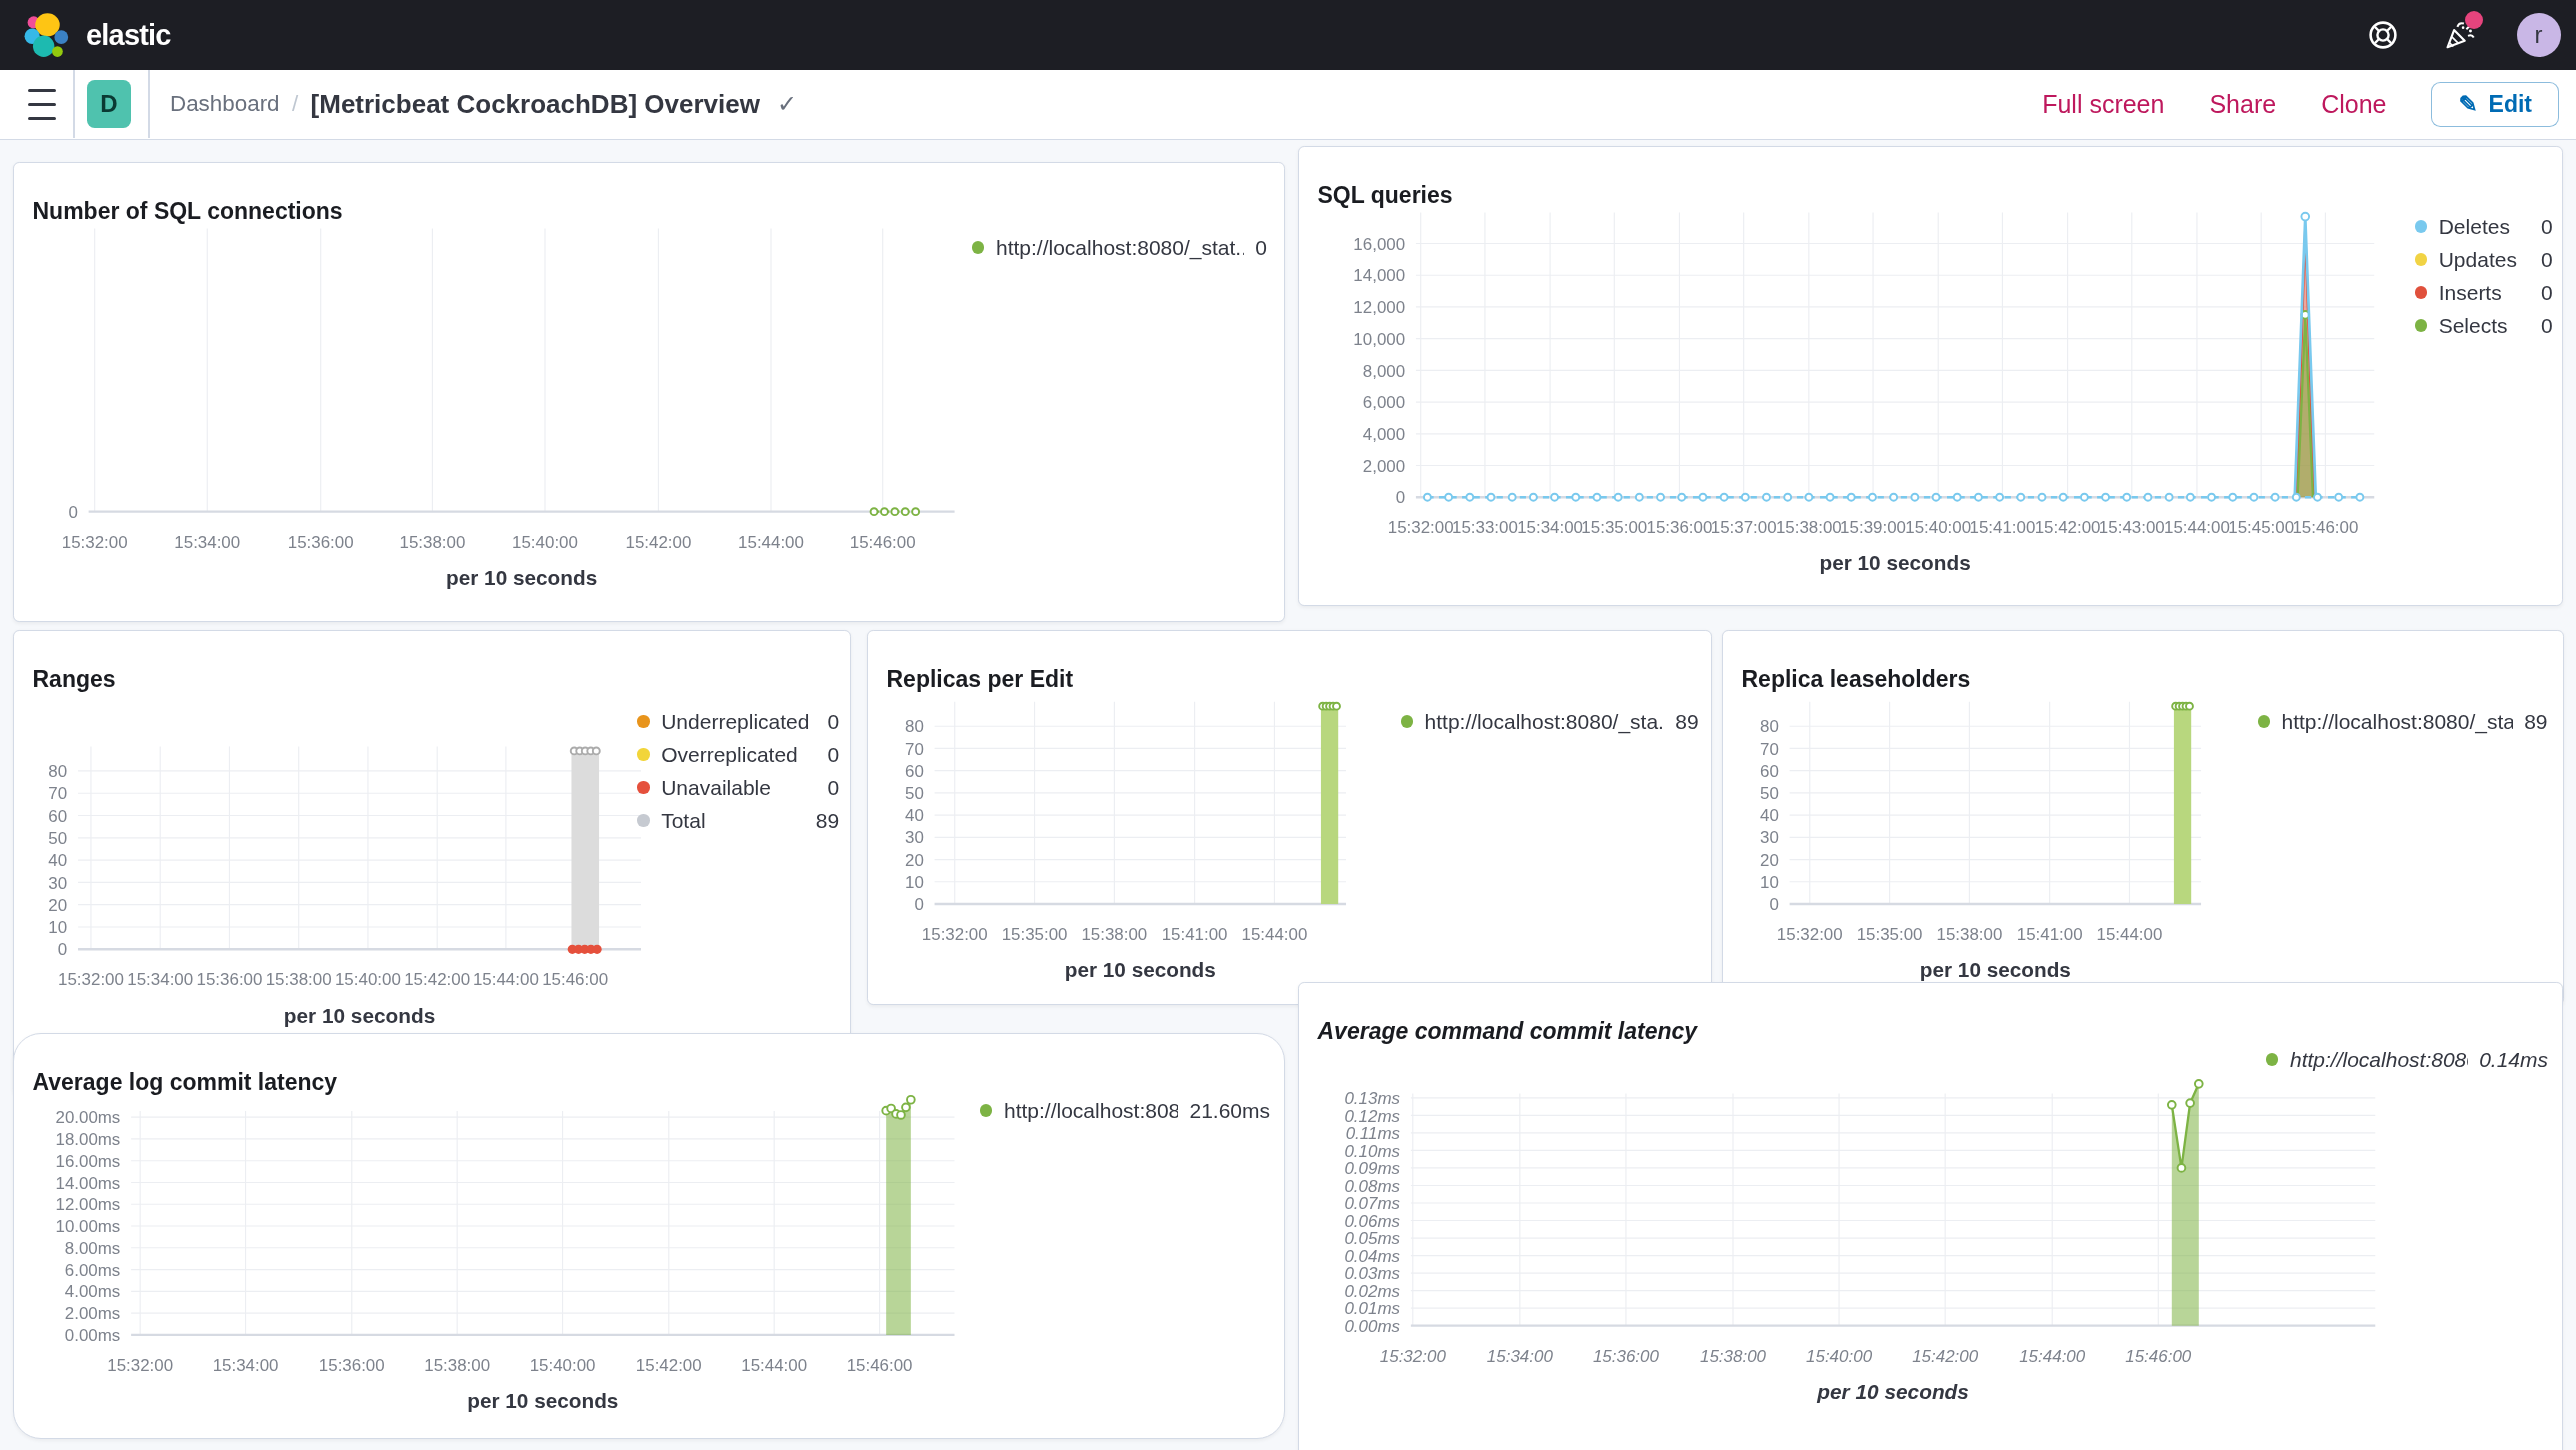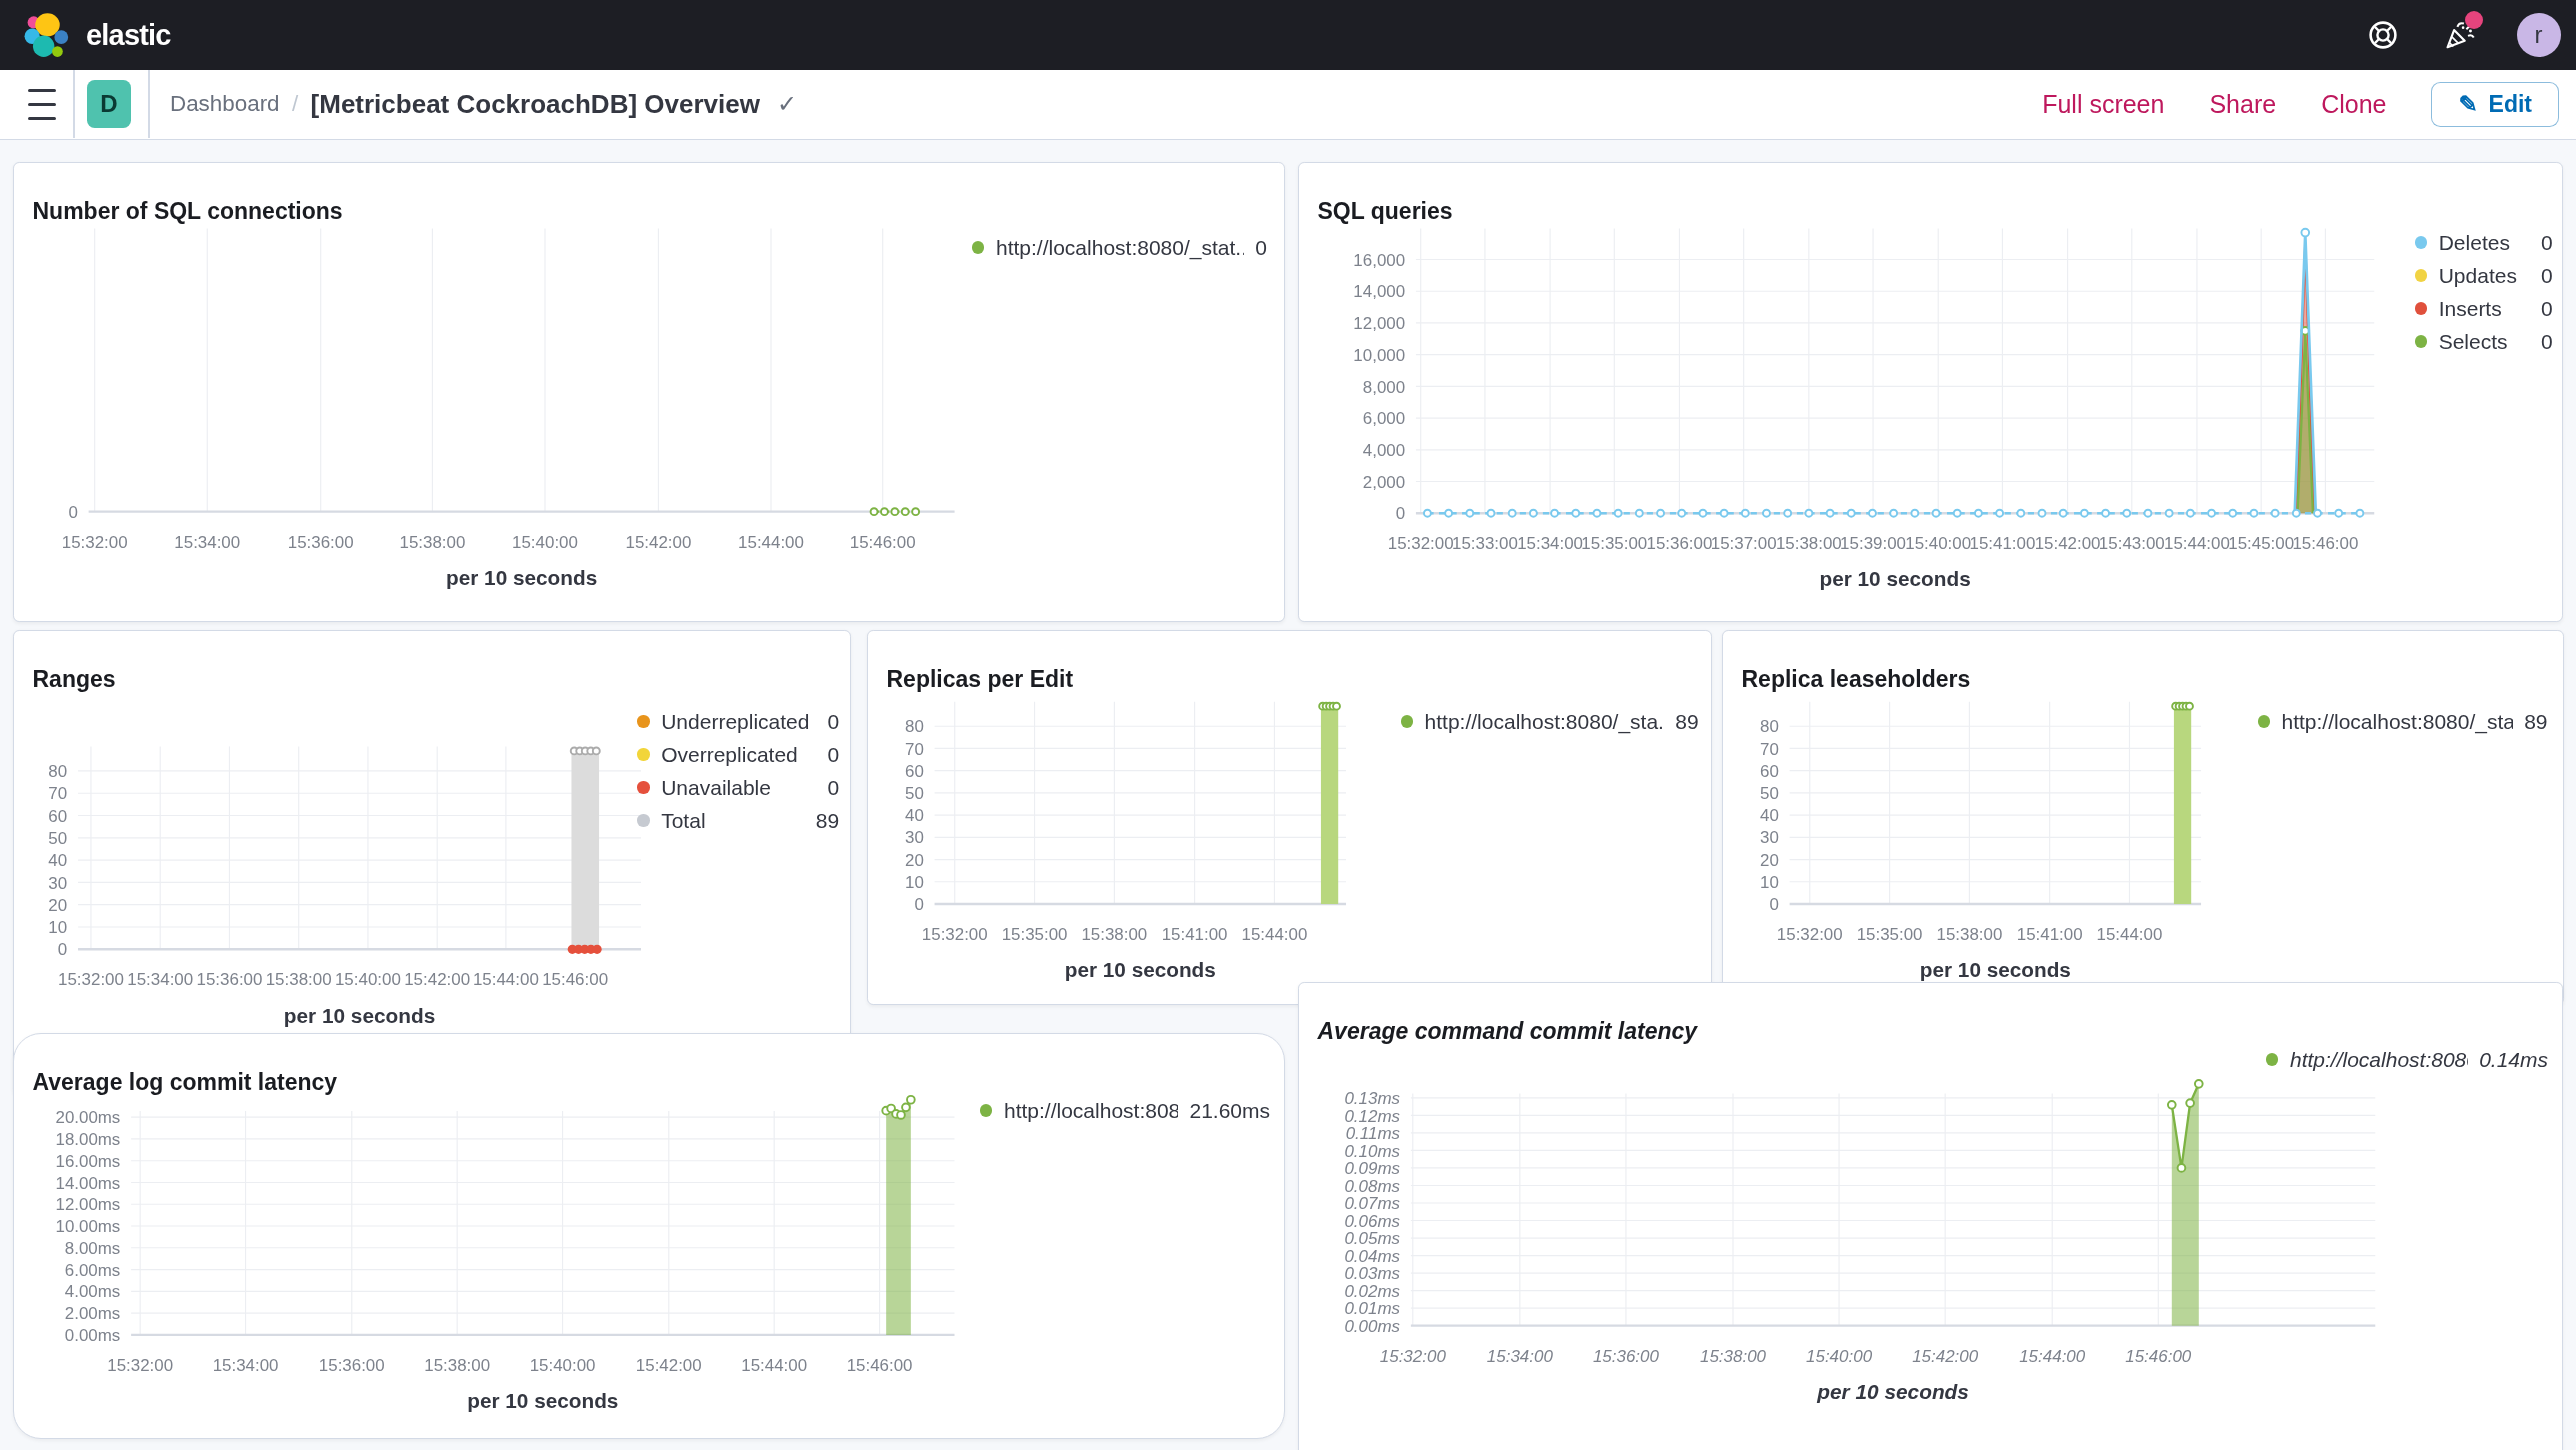--- a/index.html
+++ b/index.html
@@ -35,21 +35,21 @@
   .bc-check{color:#69707D;font-size:24px;margin-left:4.6px;cursor:pointer;}
   .actions{position:absolute;right:17px;top:0;height:68px;display:flex;align-items:center;gap:45px;}
   .act-link{color:#be185d;font-size:25px;font-weight:500;cursor:pointer;}
   .edit-btn{height:45px;padding:0 26px;border:1.5px solid rgba(0,107,180,.45);border-radius:9.3px;color:#006BB4;
             font-size:23px;font-weight:600;display:flex;align-items:center;gap:10.8px;cursor:pointer;background:#fff;}
 
   
   .panel{position:absolute;background:#fff;border:1.5px solid #D3DAE6;border-radius:6.2px;
          box-shadow:0 1.5px 3.9px rgba(0,0,0,.05);box-sizing:border-box;margin-top:6px;}
   .p0{left:13px;top:156px;width:1272px;height:460px;}
-  .p1{left:1298px;top:156px;width:1265px;height:460px;}
+  .p1{left:1298px;top:140px;width:1265px;height:460px;}
   .p2{left:13px;top:624px;width:838px;height:465px;}
   .p3{left:867px;top:624px;width:845px;height:375px;}
   .p4{left:1722px;top:624px;width:842px;height:375px;}
   .p5{left:13px;top:1027px;width:1272px;height:406px;border-radius:28px;}
   .p6{left:1298px;top:976px;width:1265px;height:486px;font-style:italic;}
   .ptitle{position:absolute;left:18.5px;top:12.4px;font-size:23px;font-weight:700;color:#1A1C21;}
   .chart{position:absolute;left:0;top:0;width:100%;height:100%;}
   svg text{font-family:"Liberation Sans",sans-serif;}
   .tick{font-size:22px;fill:#7d828c;}
   .xlabel{font-size:27px;font-weight:bold;fill:#343741;}

